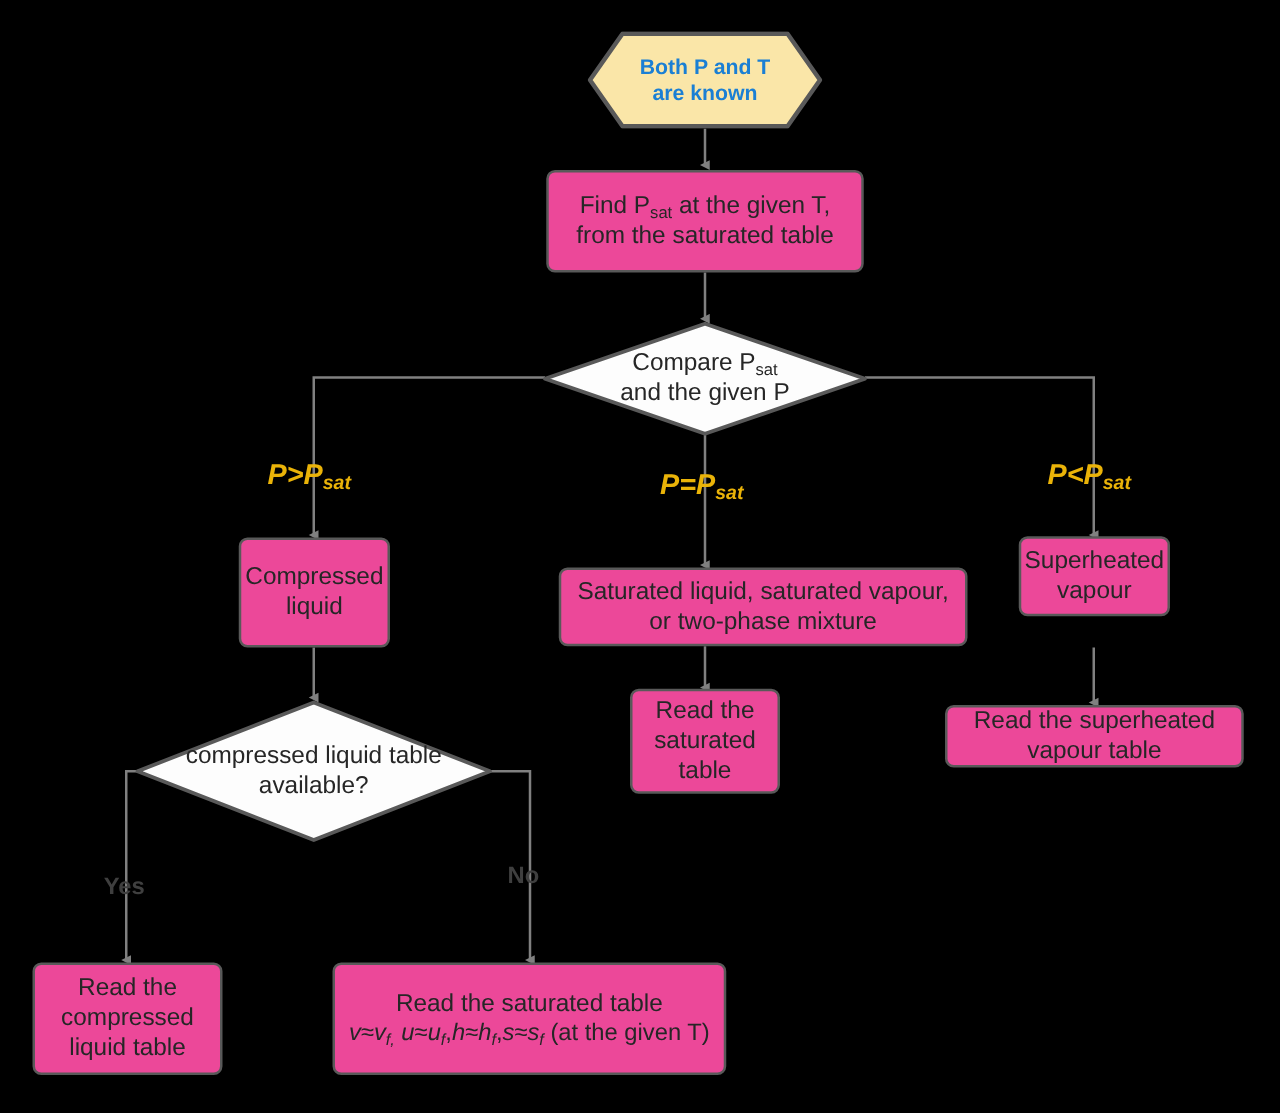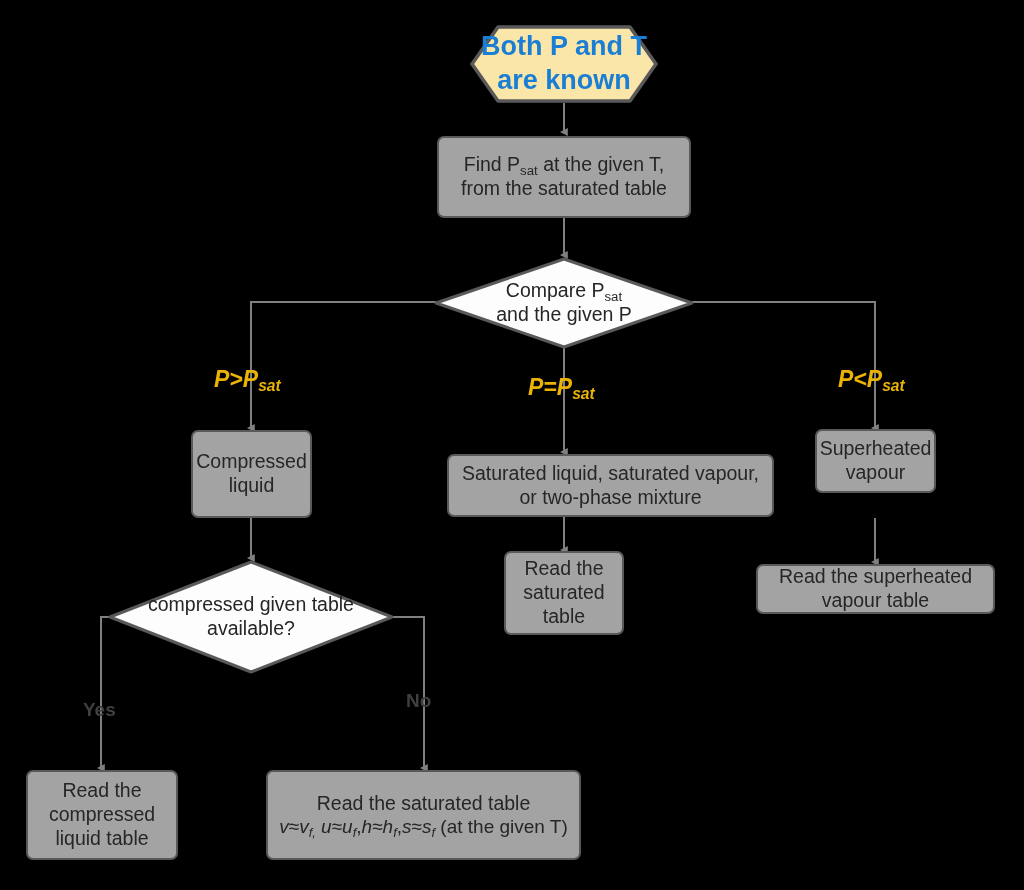--- a/index.html
+++ b/index.html
@@ -25,21 +25,21 @@
   }
   .node {
     position: absolute;
     box-sizing: border-box;
     display: flex;
     align-items: center;
     justify-content: center;
     text-align: center;
   }
   .box {
-    background: #a3a3a3;
+    background: #ec4899;
     border: 2px solid #595959;
     border-radius: 7px;
     color: #262626;
     font-size: 19.5px;
     line-height: 1.22;
     padding: 2px 6px;
   }
   .hexwrap {
     position: absolute;
   }
@@ -51,21 +51,21 @@
   .hexwrap .hextext {
     position: absolute;
     left: 0; top: 0;
     width: 100%; height: 100%;
     display: flex;
     align-items: center;
     justify-content: center;
     text-align: center;
     color: #1a7fd4;
     font-weight: bold;
-    font-size: 27px;
+    font-size: 17px;
     line-height: 1.25;
   }
   .diawrap {
     position: absolute;
   }
   .diawrap svg {
     position: absolute;
     left: 0; top: 0;
   }
   .diawrap .diatext {
@@ -214,21 +214,21 @@
       <div>vapour table</div>
     </div>
   </div>
 
   <div class="diawrap" style="left:108px; top:560px; width:286px; height:114px;">
     <svg width="286" height="114" viewBox="0 0 286 114">
       <polygon points="143,2 284,57 143,112 2,57" fill="#fdfdfd" stroke="#595959" stroke-width="3" stroke-linejoin="round"></polygon>
     </svg>
     <div class="diatext">
       <div>
-        <div>compressed given table</div>
+        <div>compressed liquid table</div>
         <div>available?</div>
       </div>
     </div>
   </div>
 
   <div class="edgelabel gray" style="left:83px; top:699px;">Yes</div>
   <div class="edgelabel gray" style="left:406px; top:690px;">No</div>
 
   <div class="node box" style="left:26px; top:770px; width:152px; height:90px;">
     <div>

